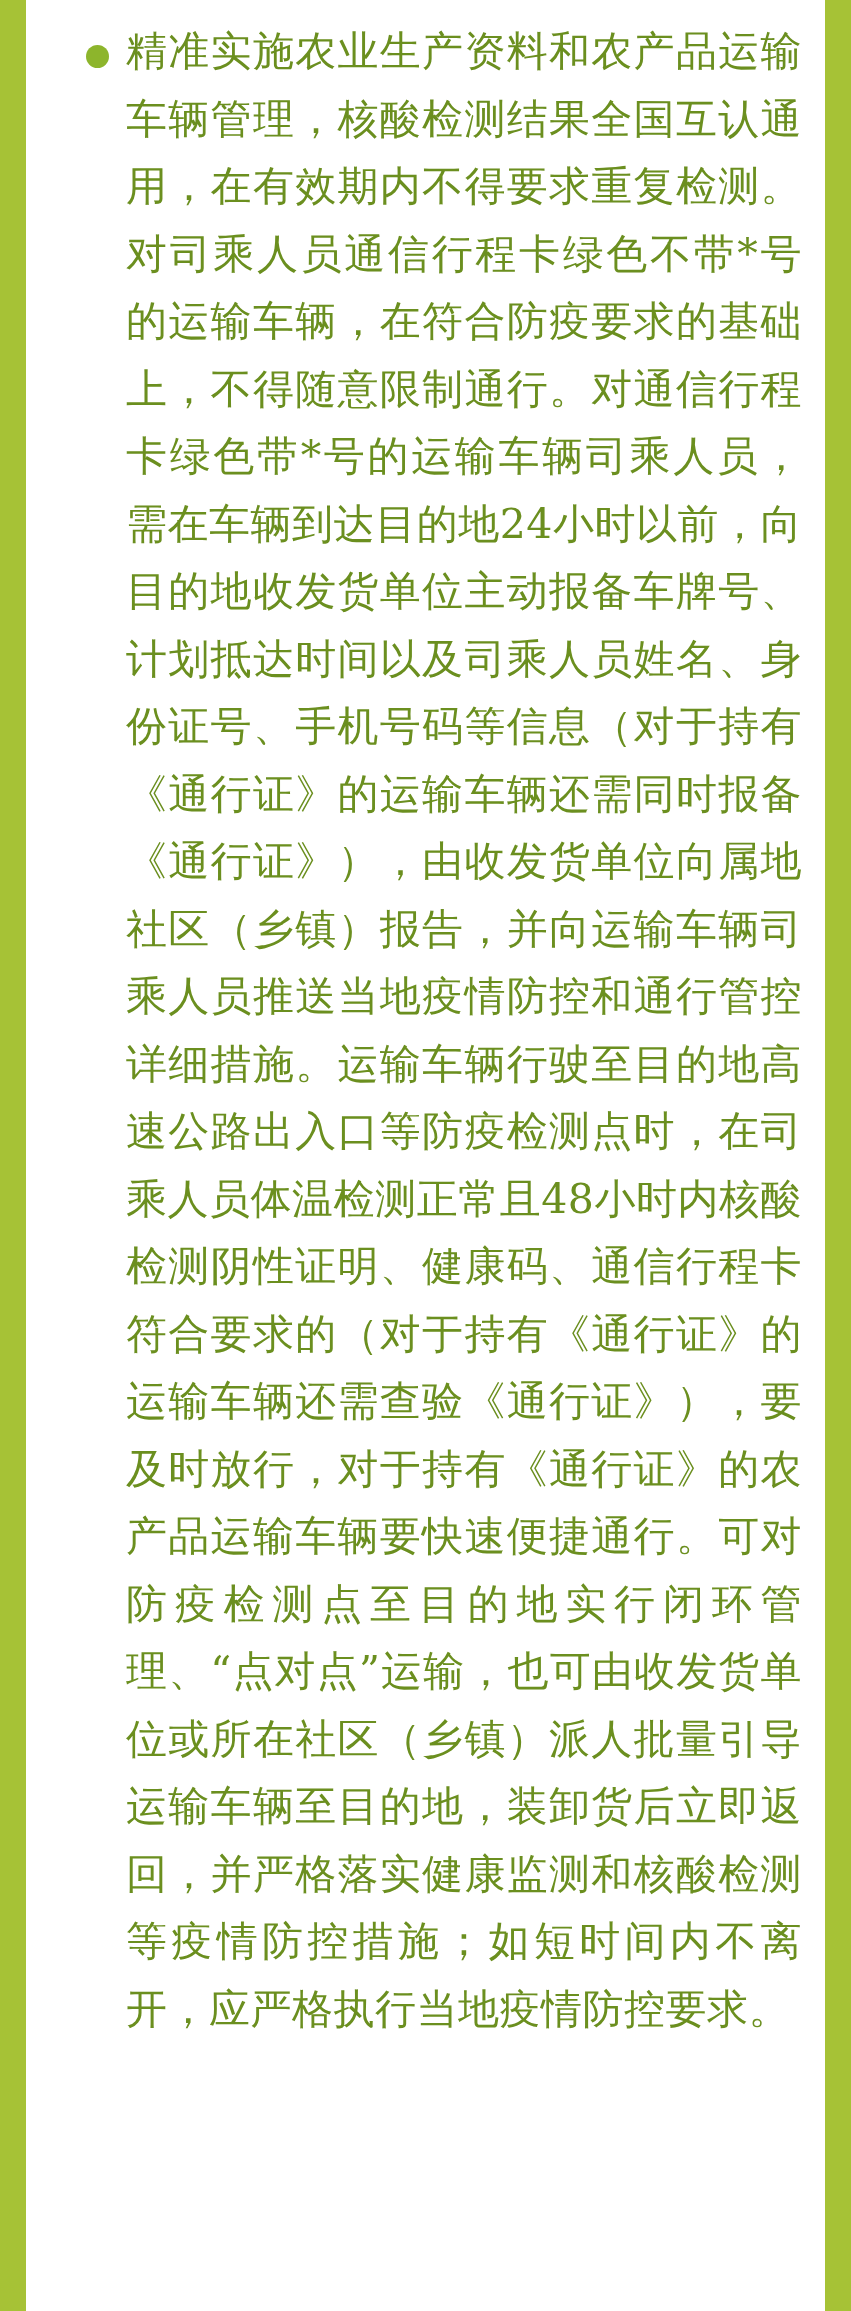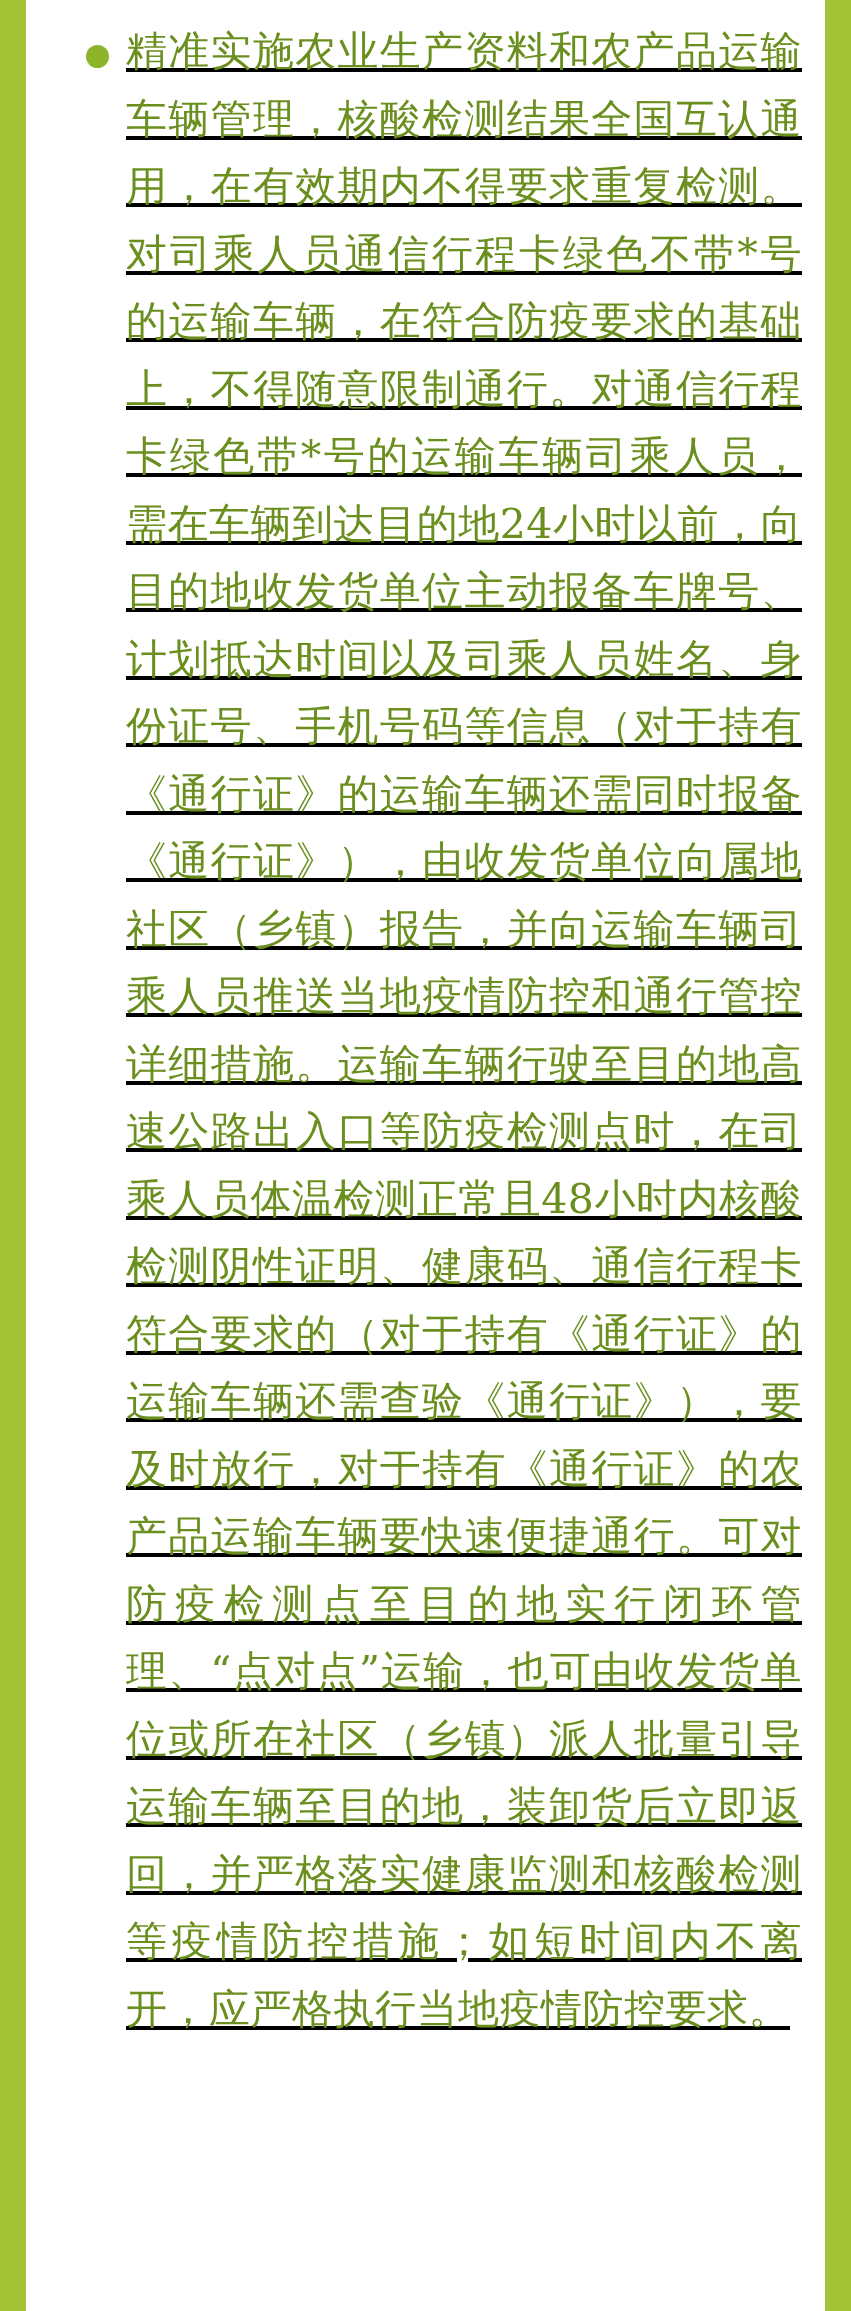--- a/index.html
+++ b/index.html
@@ -37,21 +37,20 @@
     background: #a6c236;
   }
   .content {
     position: absolute;
     left: 26px;
     top: 0;
     width: 799px;
     height: 2311px;
     box-sizing: border-box;
     padding: 18px 23px 0 34px;
-    text-decoration: underline;
   }
   .para-block {
     position: relative;
     display: block;
   }
   .bullet {
     position: absolute;
     left: 26px;
     top: 27px;
     width: 23px;

